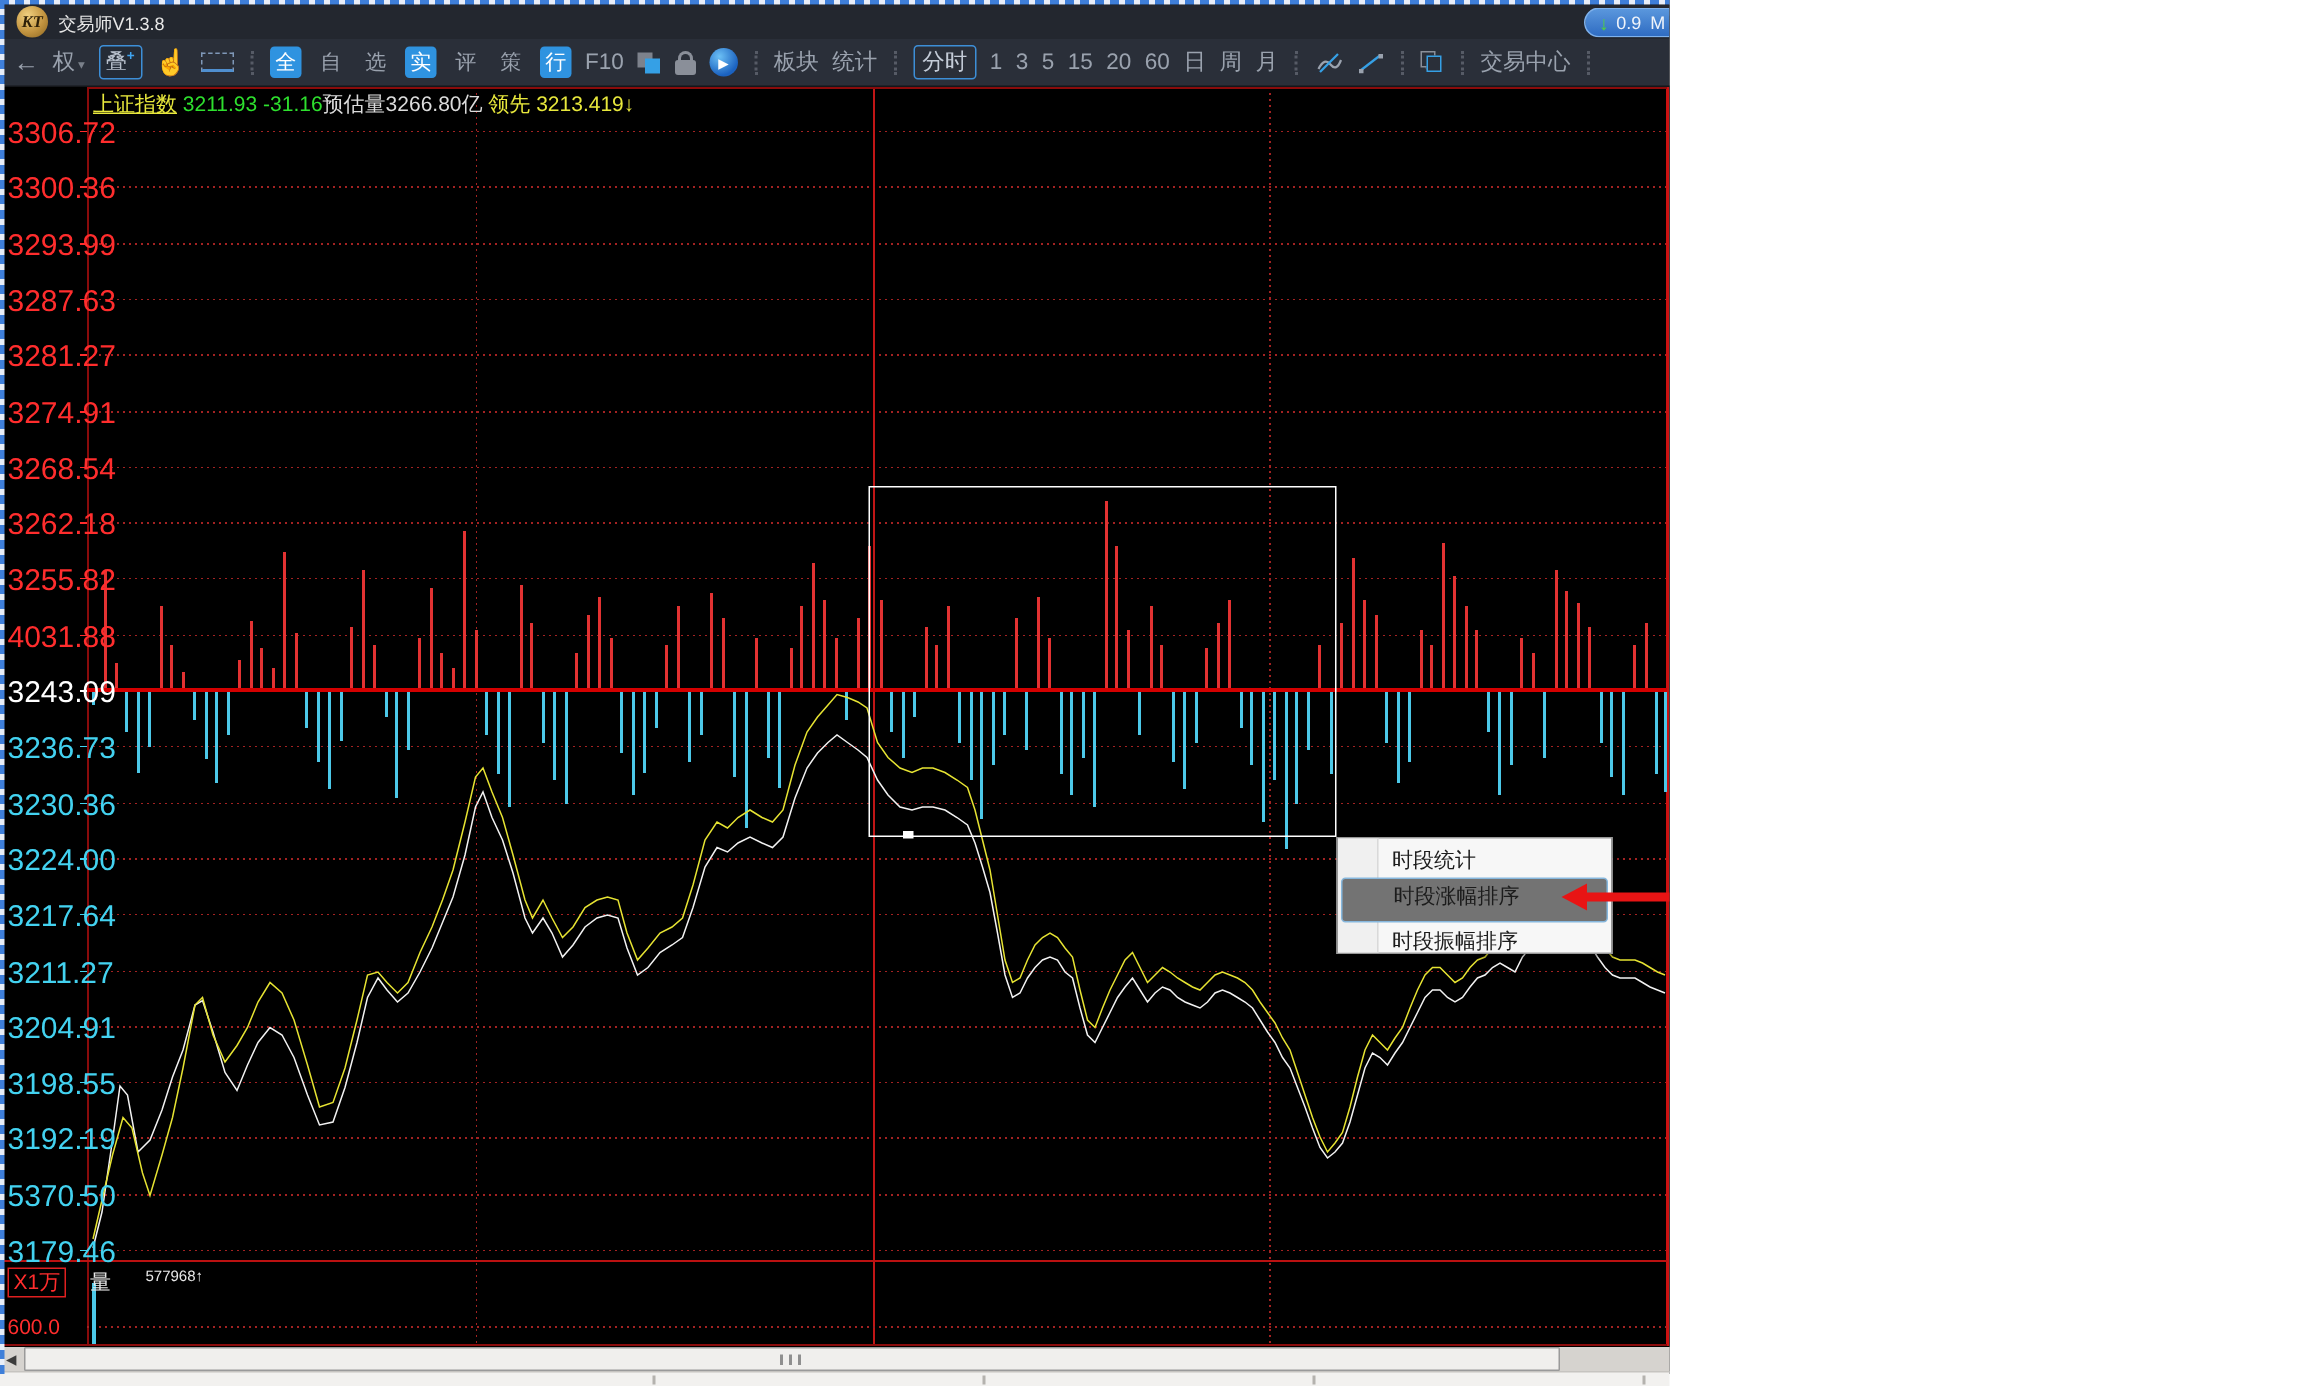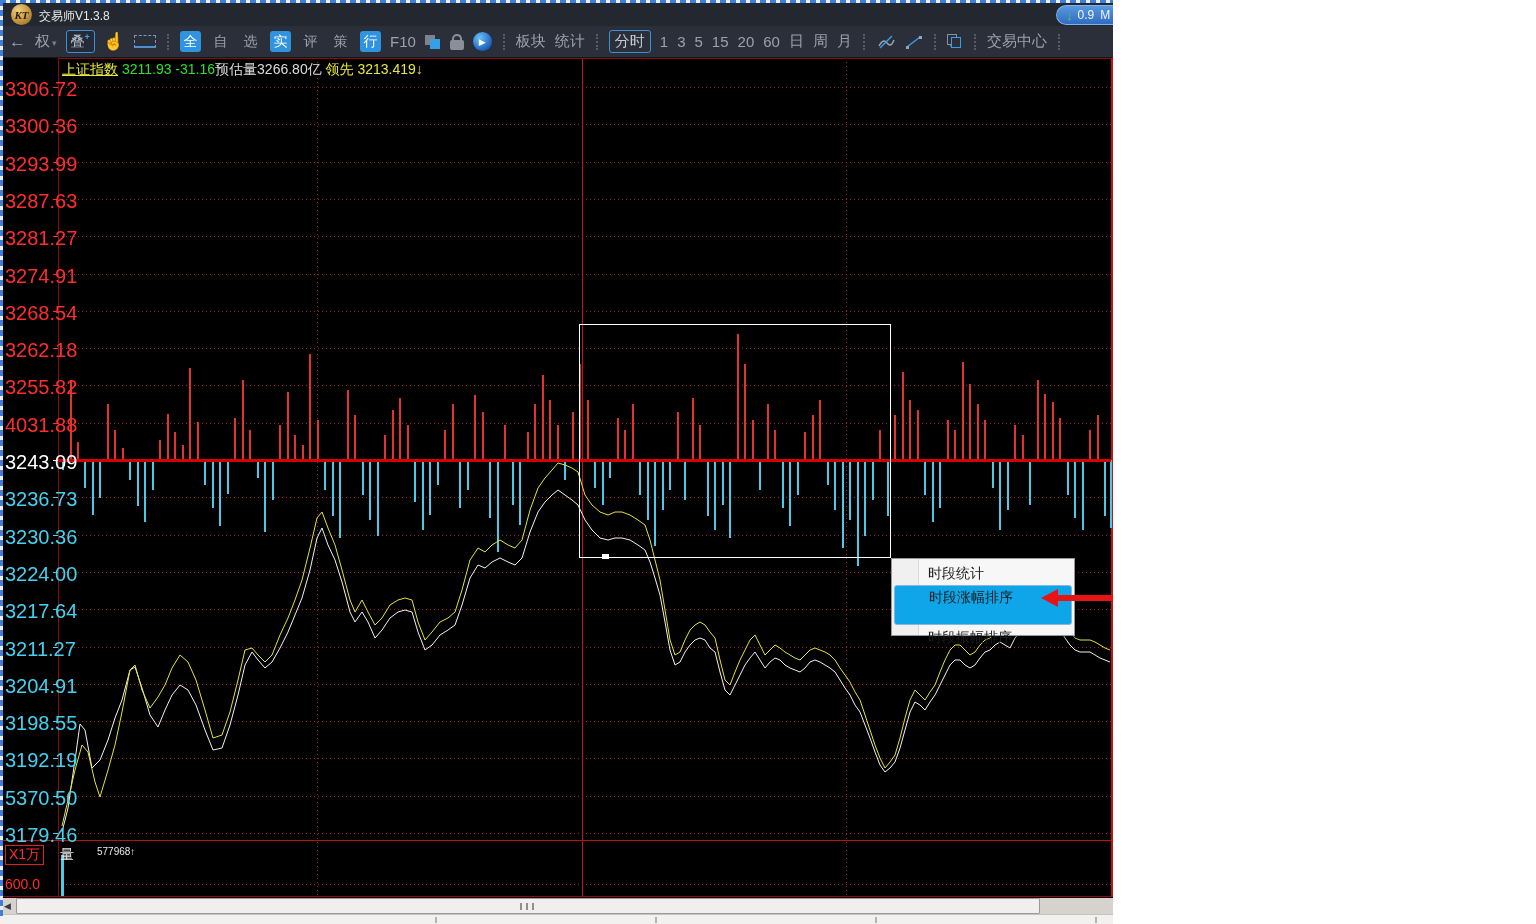--- a/index.html
+++ b/index.html
@@ -79,22 +79,22 @@
   #selection-rect { position:absolute; border:1px solid #ffffff; background:transparent; }
   #cursor-mark { position:absolute; width:7px; height:5px; background:#fff; }
 
   
   #context-menu { position:absolute; left:891px; top:558px; width:184px; height:78px;
       background:#f7f7f7; border:1px solid #979797; box-shadow:2px 2px 4px rgba(0,0,0,.45); padding-top:2px; }
   #context-menu .gutter { position:absolute; left:0; top:0; width:27px; height:100%; background:#f0f0f0;
       border-right:1px solid #d9d9d9; }
   .menu-item { position:relative; height:24px; line-height:24px; padding-left:36px;
       font-size:14px; color:#1c1c1c; }
-  .menu-item.hl { border:1px solid #86b7dd; border-radius:3px; background:#0ea5e9;
-      margin:0 2px; padding-left:34px; height:40px; line-height:22px; }
+  .menu-item.hl { border:1px solid #86b7dd; border-radius:3px; background:#737373;
+      margin:0 2px; padding-left:34px; height:30px; line-height:22px; }
 
   
   #anno-arrow { position:absolute; left:1041px; top:589px; width:72px; height:18px; }
   #anno-arrow .head { position:absolute; left:0; top:0; width:0; height:0;
       border-top:9px solid transparent; border-bottom:9px solid transparent; border-right:17px solid #e81414; }
   #anno-arrow .shaft { position:absolute; left:15px; top:6px; width:57px; height:6px; background:#e81414; }
 
   
   #h-scrollbar { position:absolute; left:0; top:898px; width:1113px; height:16px; background:#d6d3cf; }
   #sb-left { position:absolute; left:0; top:0; width:15px; height:16px; color:#3c3c3c; font-size:9px;

